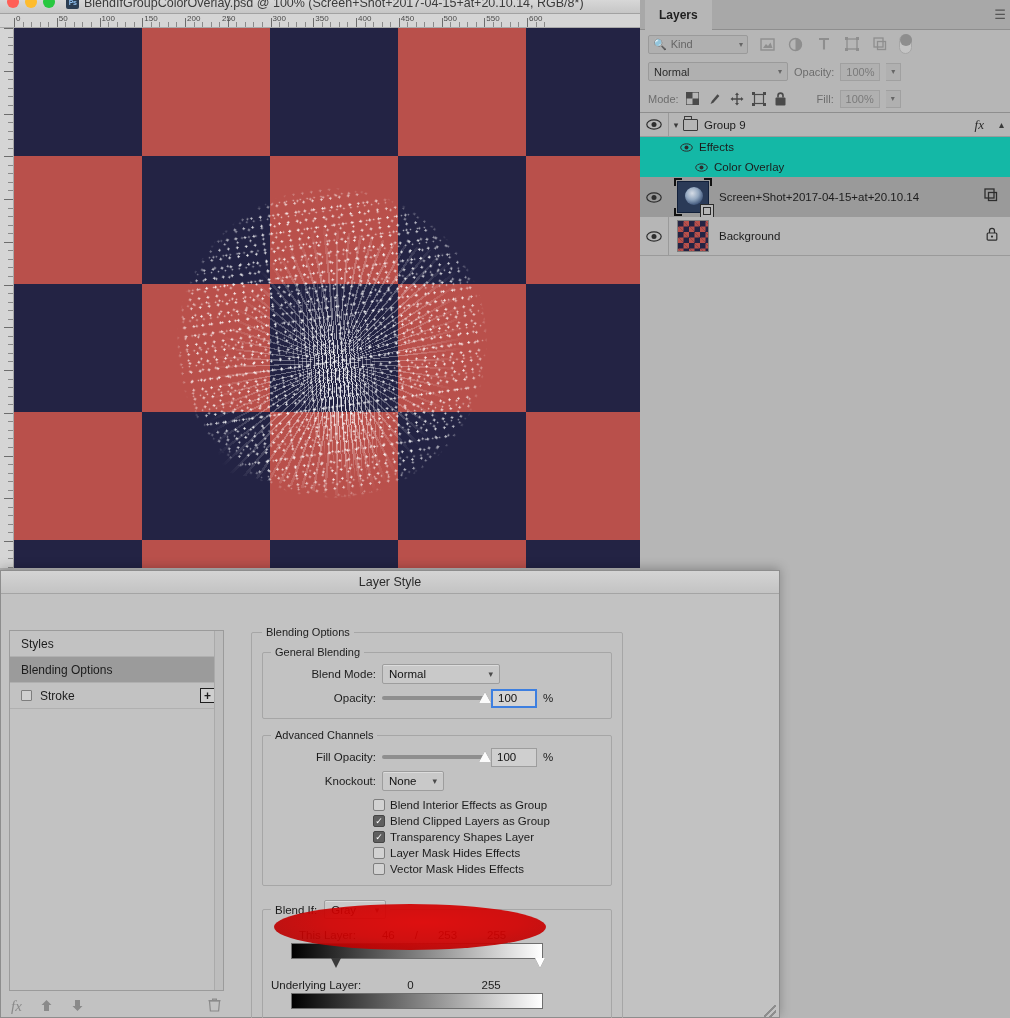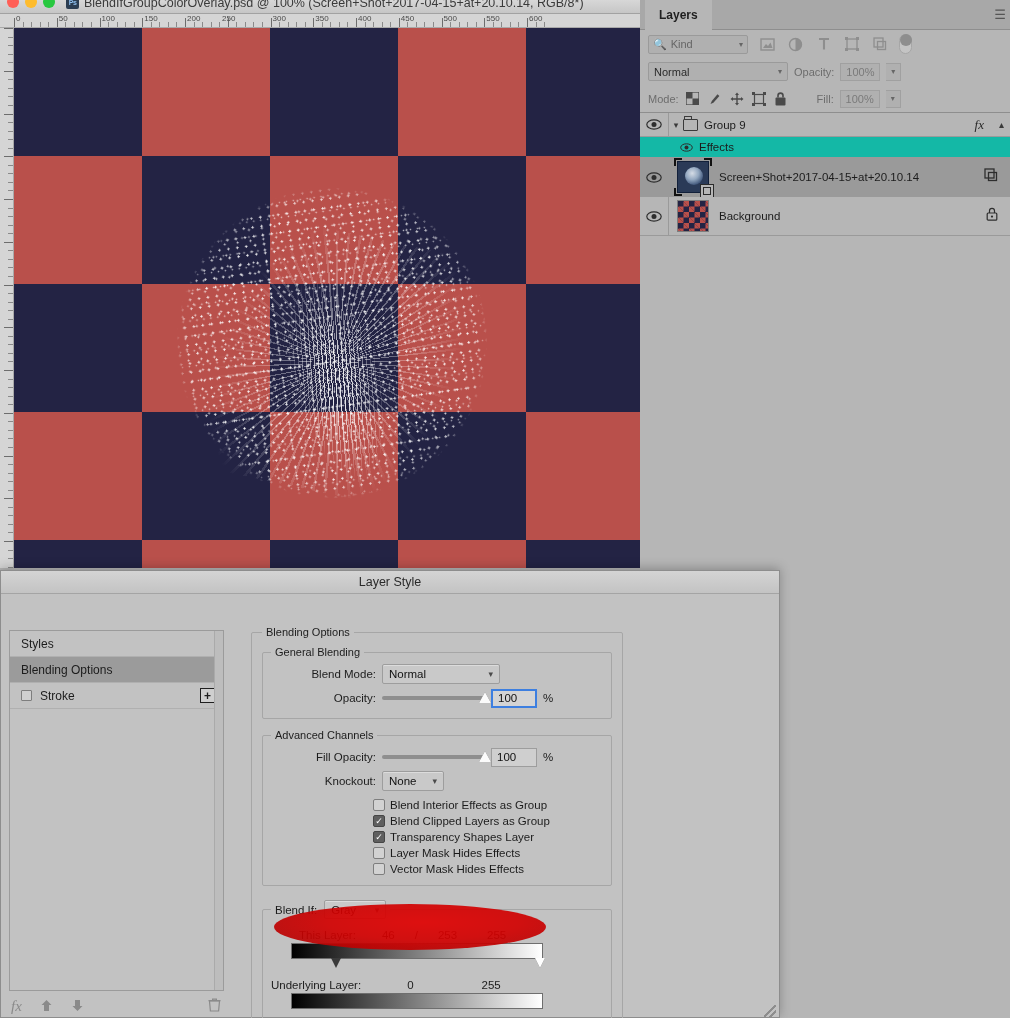--- a/index.html
+++ b/index.html
@@ -662,20 +662,29 @@
       <div class="effects-wrap">
         <div class="sub-row" style="padding-left:40px">
           <span class="dot-eye">
             <svg width="13" height="9" viewBox="0 0 13 9">
                 <ellipse cx="6.5" cy="4.5" rx="5.8" ry="3.7" fill="none" stroke="#2e2e2e" stroke-width="1"></ellipse>
                 <circle cx="6.5" cy="4.5" r="2" fill="#2e2e2e"></circle>
               </svg>
           </span>
           <span class="sub-label">Effects</span>
         </div>
+        <div class="sub-row" style="padding-left:55px">
+          <span class="dot-eye">
+            <svg width="13" height="9" viewBox="0 0 13 9">
+                <ellipse cx="6.5" cy="4.5" rx="5.8" ry="3.7" fill="none" stroke="#2e2e2e" stroke-width="1"></ellipse>
+                <circle cx="6.5" cy="4.5" r="2" fill="#2e2e2e"></circle>
+              </svg>
+          </span>
+          <span class="sub-label">Color Overlay</span>
+        </div>
       </div>
 
       <div class="layer-row selected">
         <div class="eye-cell">
           <svg width="16" height="11" viewBox="0 0 16 11">
               <ellipse cx="8" cy="5.5" rx="7.2" ry="4.6" fill="none" stroke="#2e2e2e" stroke-width="1.2"></ellipse>
               <circle cx="8" cy="5.5" r="2.5" fill="#2e2e2e"></circle>
             </svg>
         </div>
         <div class="thumb">

